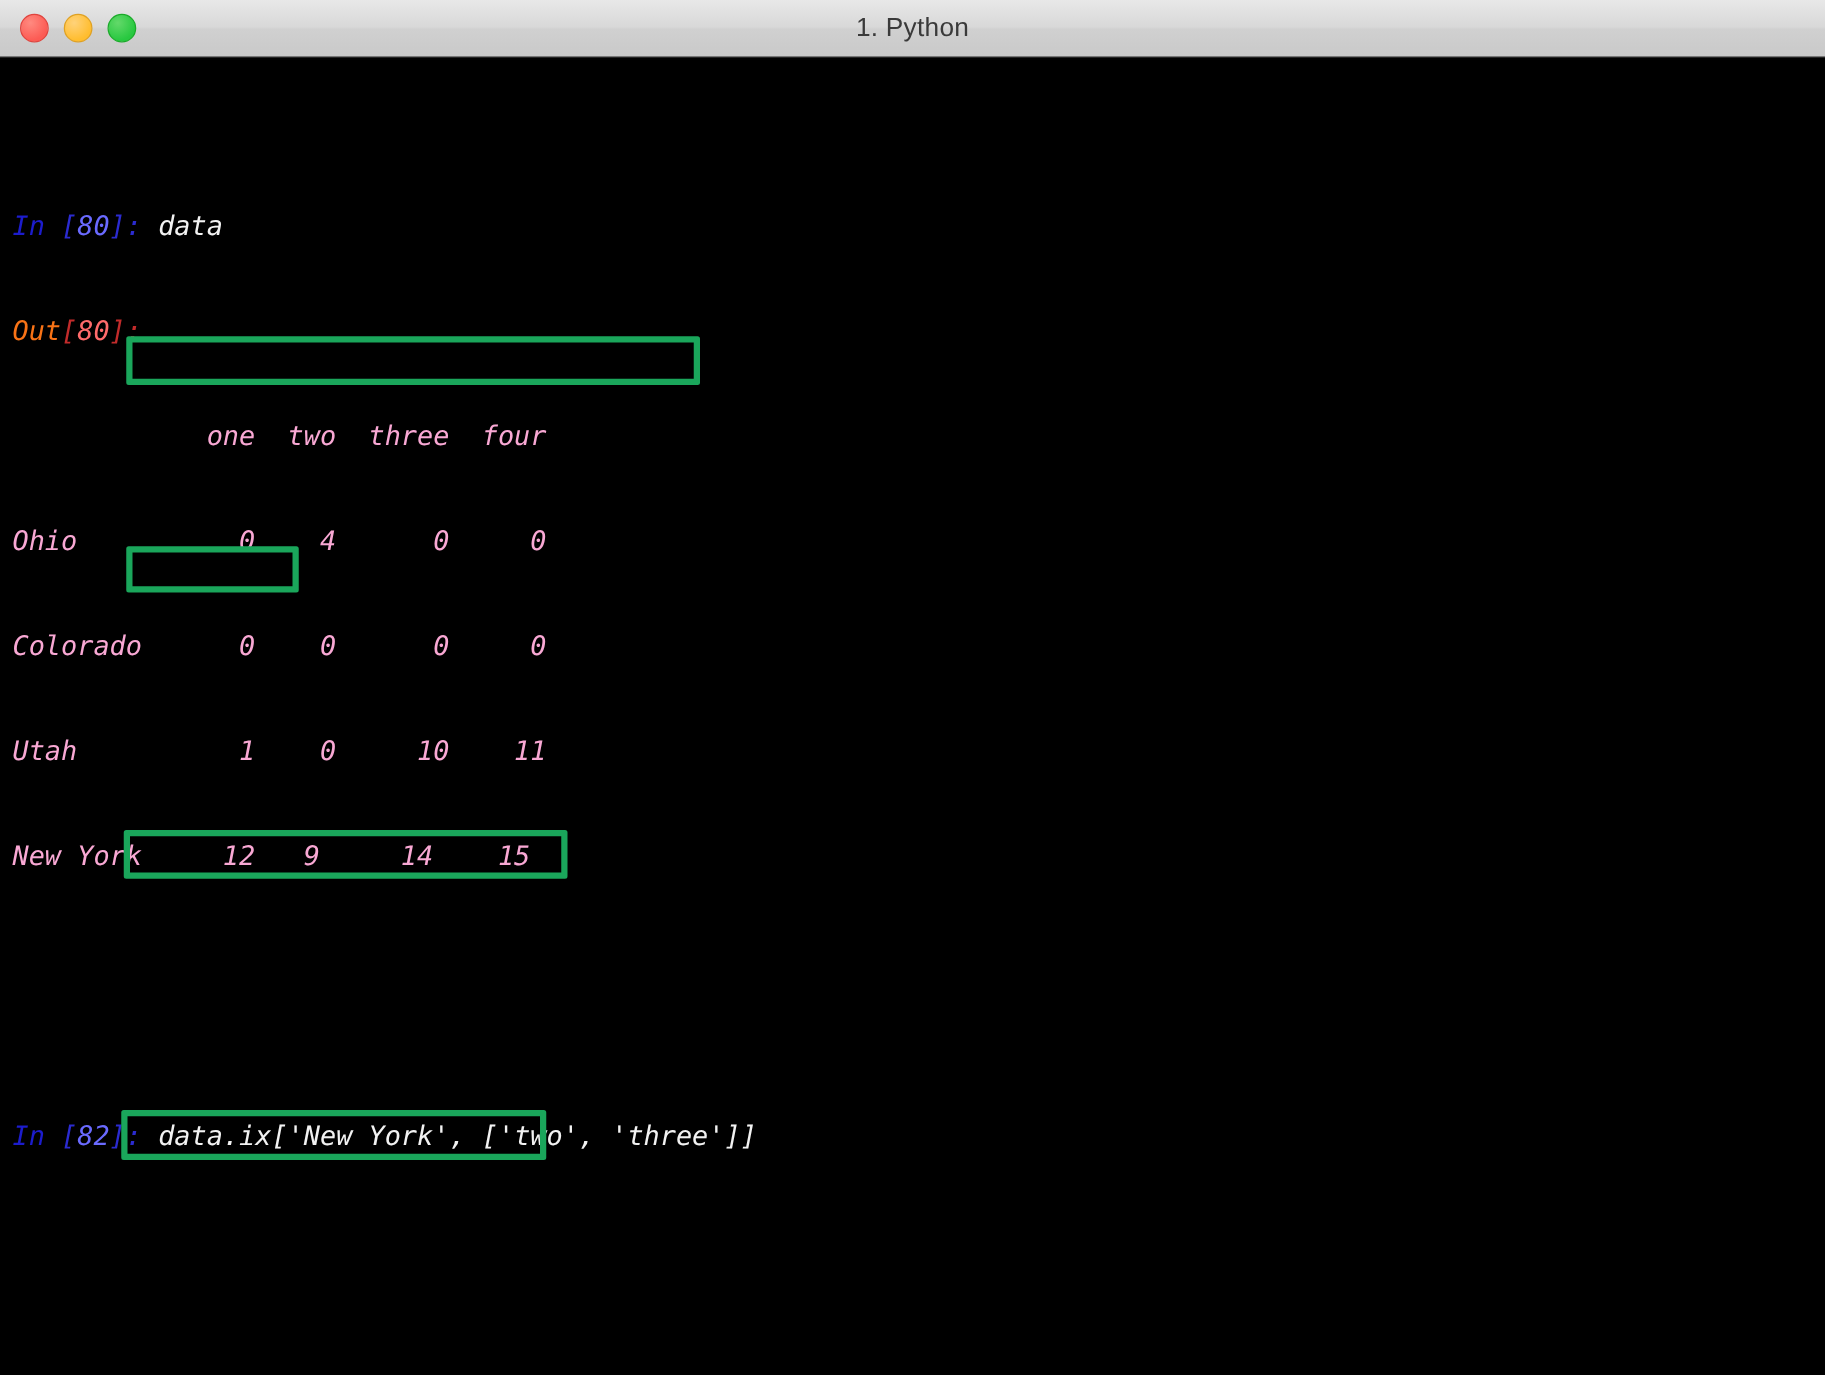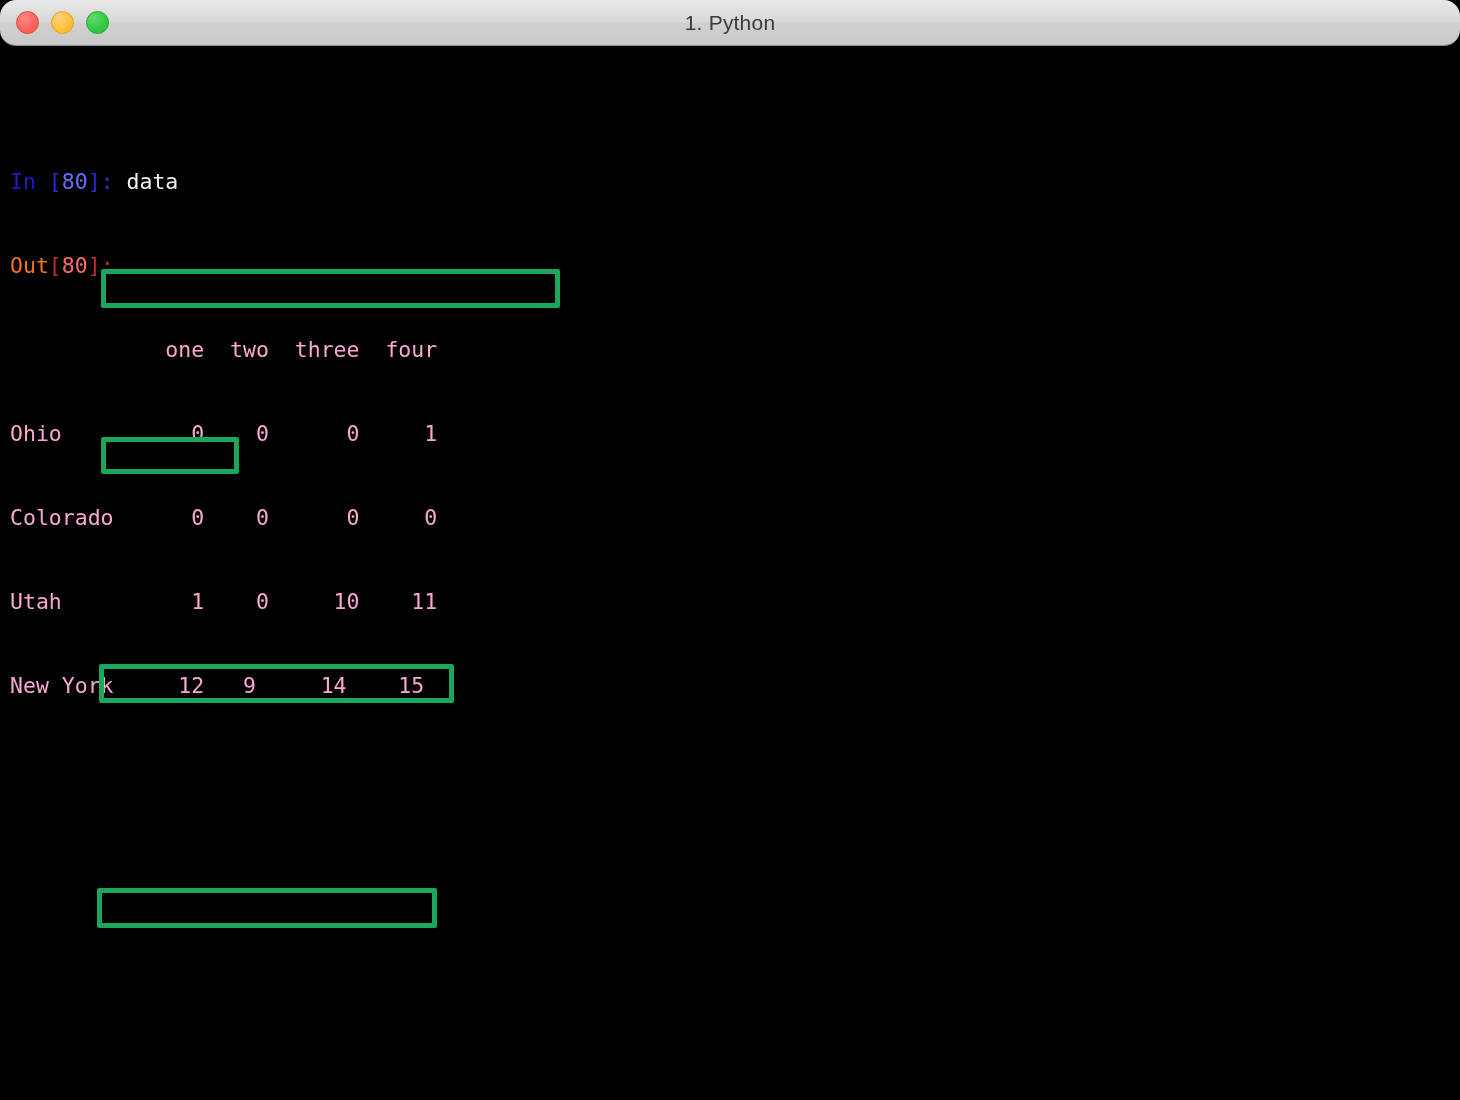--- a/index.html
+++ b/index.html
@@ -25,21 +25,20 @@
 
   
   .titlebar {
     position: relative;
     height: 46px;
     background: linear-gradient(to bottom, #e8e8e8 0%, #d8d8d8 48%, #d0d0d0 52%, #c9c9c9 100%);
     border-bottom: 1px solid #8e8e8e;
     box-sizing: border-box;
     display: flex;
     align-items: center;
-    border-radius: 16px;
   }
   .traffic {
     position: absolute;
     left: 16px;
     top: 0;
     height: 45px;
     display: flex;
     align-items: center;
     gap: 12px;
   }
@@ -69,21 +68,21 @@
     background: #000000;
     height: 1054px;
     padding: 10px 0 0 10px;
     box-sizing: border-box;
     font-family: "DejaVu Sans Mono", monospace;
     font-size: 21.5px;
     line-height: 28px;
     color: #e6e6e6;
     white-space: pre;
   }
-  .line { height: 28px; white-space: pre; }
+  .line { height: 28px; white-space: pre; font-style: italic; }
 
   .in-kw     { color: #1c1ccd; }
   .in-brk    { color: #2b2bd0; }
   .in-num    { color: #6a6aff; }
   .out-kw    { color: #f97316; }
   .out-brk   { color: #c22b2b; }
   .out-num   { color: #ff6b6b; }
   .code      { color: #f2f2f2; }
   .plain     { color: #f9a8d4; }
 
@@ -109,27 +108,28 @@
     </div>
     <div class="window-title">1. Python</div>
   </div>
 
   <div class="terminal" id="terminal-body">
 
     
     <div class="line"><span class="in-kw">In </span><span class="in-brk">[</span><span class="in-num">80</span><span class="in-brk">]: </span><span class="code">data</span></div>
     <div class="line"><span class="out-kw">Out</span><span class="out-brk">[</span><span class="out-num">80</span><span class="out-brk">]: </span></div>
     <div class="line plain">            one  two  three  four</div>
-    <div class="line plain">Ohio          0    0      0     1</div>
+    <div class="line plain">Ohio          0    4      0     0</div>
     <div class="line plain">Colorado      0    0      0     0</div>
     <div class="line plain">Utah          1    0     10    11</div>
     <div class="line plain">New York     12   9     14    15</div>
     <div class="line"> </div>
 
     
+    <div class="line"><span class="in-kw">In </span><span class="in-brk">[</span><span class="in-num">82</span><span class="in-brk">]: </span><span class="code">data.ix['New York', ['two', 'three']]</span></div>
     
     
     
 
     
     
     
     
     
     

